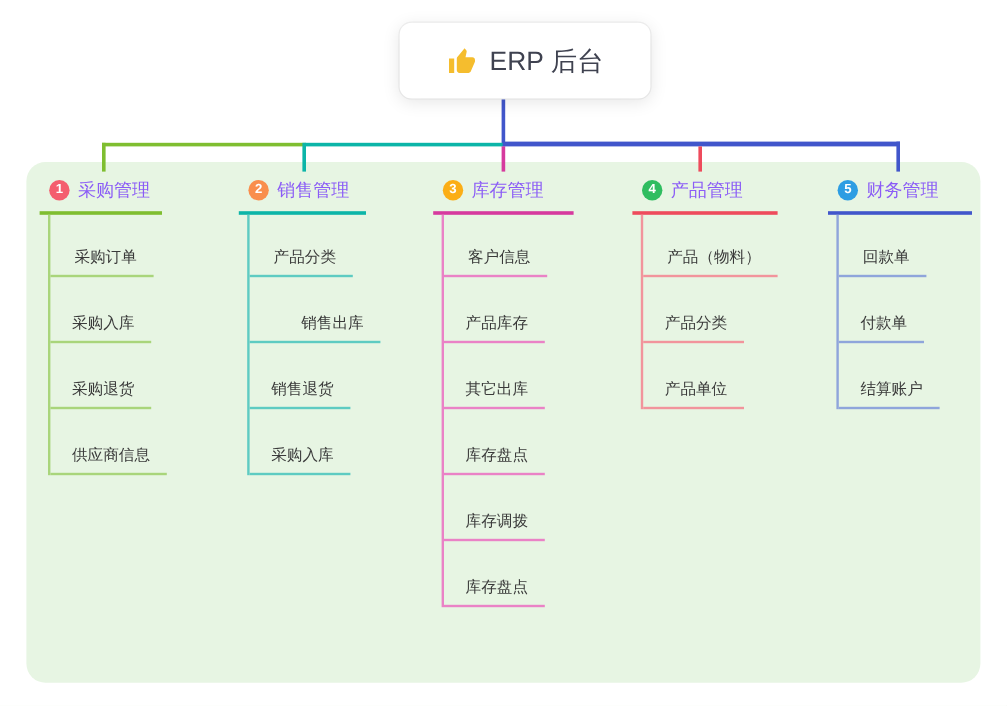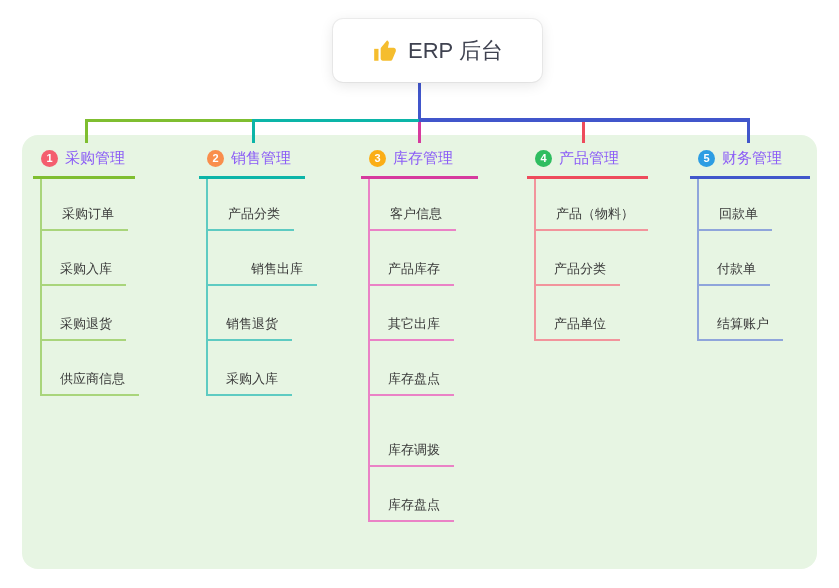--- a/index.html
+++ b/index.html
@@ -124,21 +124,21 @@
   <div class="branch" style="left:361px;">
     <div class="branch-header" style="width: 117px; border-bottom-color: rgb(214, 58, 158);">
       <span class="badge" style="background-color: rgb(251, 174, 22);">3</span>
       <span class="branch-label">库存管理</span>
     </div>
     <div class="items" style="border-left-color: rgb(234, 130, 198);">
       <div class="item" style="border-bottom-color: rgb(234, 130, 198);">客户信息</div>
       <div class="item" style="border-bottom-color: rgb(234, 130, 198);">产品库存</div>
       <div class="item" style="border-bottom-color: rgb(234, 130, 198);">其它出库</div>
       <div class="item" style="border-bottom-color: rgb(234, 130, 198);">库存盘点</div>
-      <div class="item" style="border-bottom-color: rgb(234, 130, 198); margin-top: 16px;">库存调拨</div>
+      <div class="item" style="border-bottom-color: rgb(234, 130, 198);">库存调拨</div>
       <div class="item" style="border-bottom-color: rgb(234, 130, 198);">库存盘点</div>
     </div>
   </div>
 
   <div class="branch" style="left:527px;">
     <div class="branch-header" style="width: 121px; border-bottom-color: rgb(238, 75, 92);">
       <span class="badge" style="background-color: rgb(47, 189, 96);">4</span>
       <span class="branch-label">产品管理</span>
     </div>
     <div class="items" style="border-left-color: rgb(242, 148, 156);">

